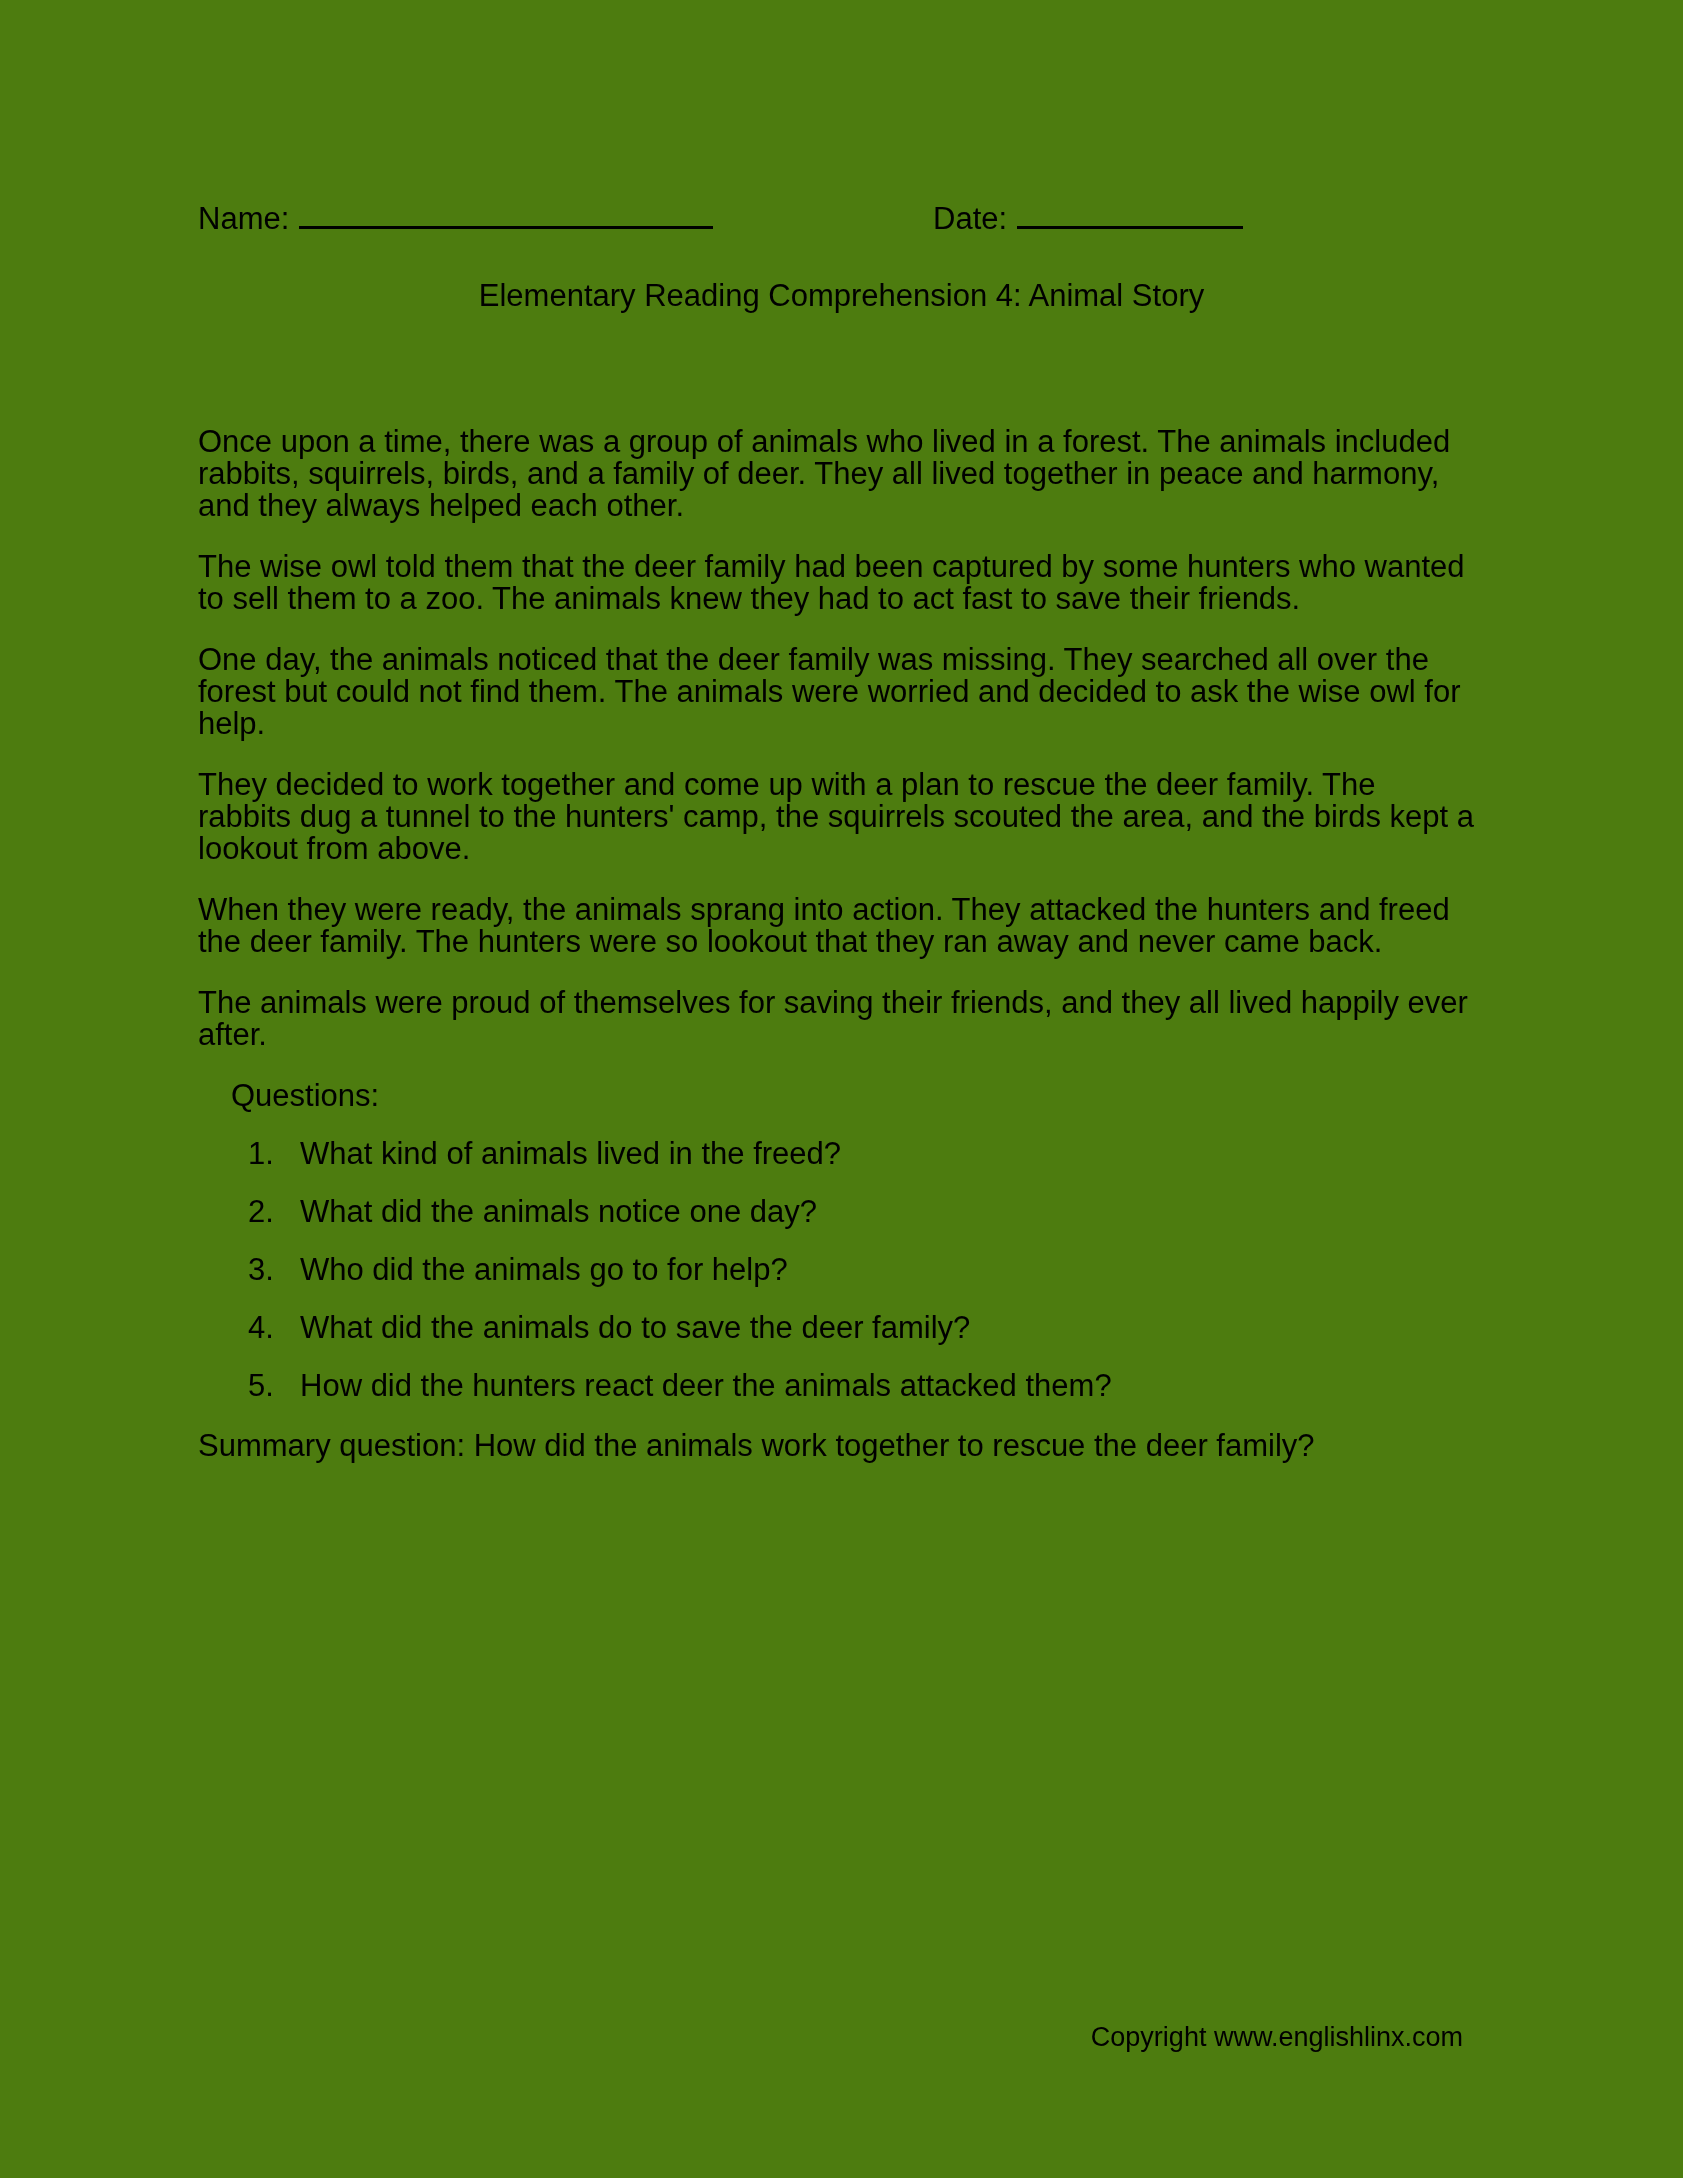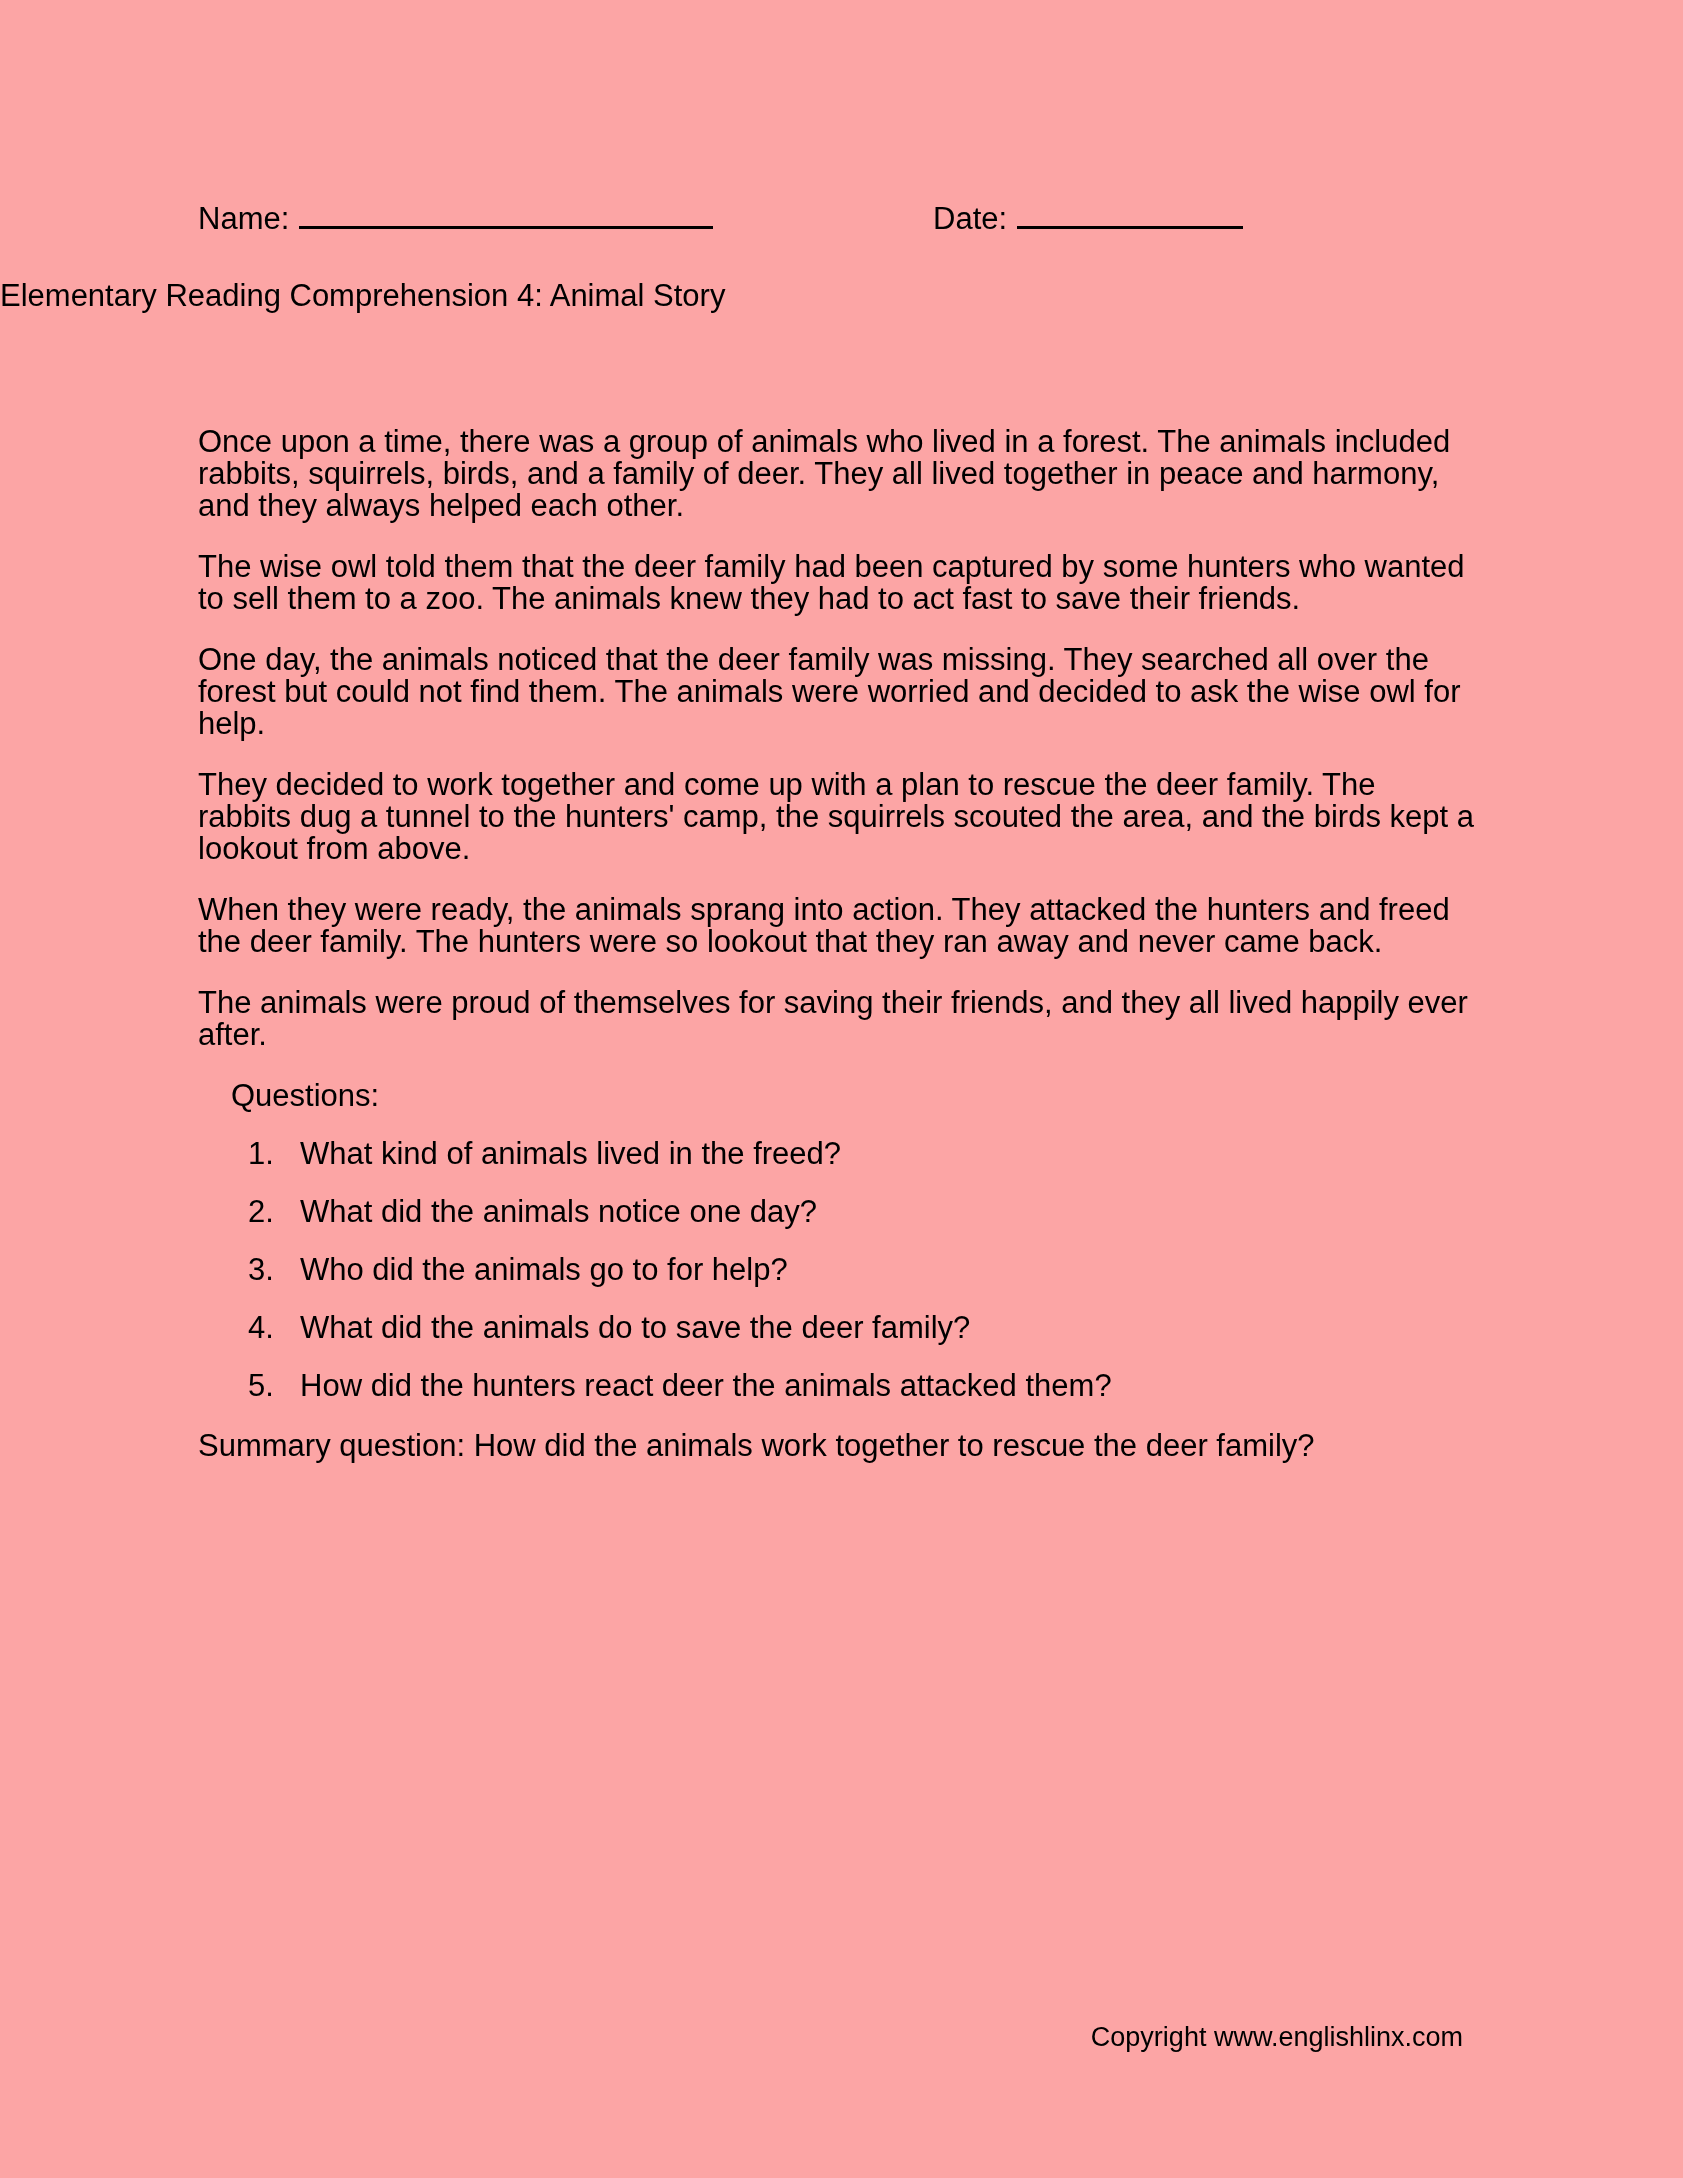--- a/index.html
+++ b/index.html
@@ -4,21 +4,21 @@
 <style>
   html, body {
     margin: 0;
     padding: 0;
     background: #ffffff;
   }
   .page {
     position: relative;
     width: 1683px;
     height: 2178px;
-    background: #fca5a5;
+    background: #4d7c0f;
     color: #000000;
     font-family: "Liberation Sans", sans-serif;
     overflow: hidden;
   }
   
   .header-row {
     position: absolute;
     top: 196px;
     left: 198px;
     right: 203px;
@@ -36,20 +36,21 @@
     vertical-align: baseline;
   }
   .name-blank { width: 414px; }
   .date-blank { width: 226px; }
   
   .title {
     position: absolute;
     top: 278px;
     left: 0;
     width: 100%;
+    text-align: center;
     font-size: 31px;
   }
   
   .content {
     position: absolute;
     top: 426px;
     left: 198px;
     width: 1279px;
     font-size: 31px;
     line-height: 32px;

